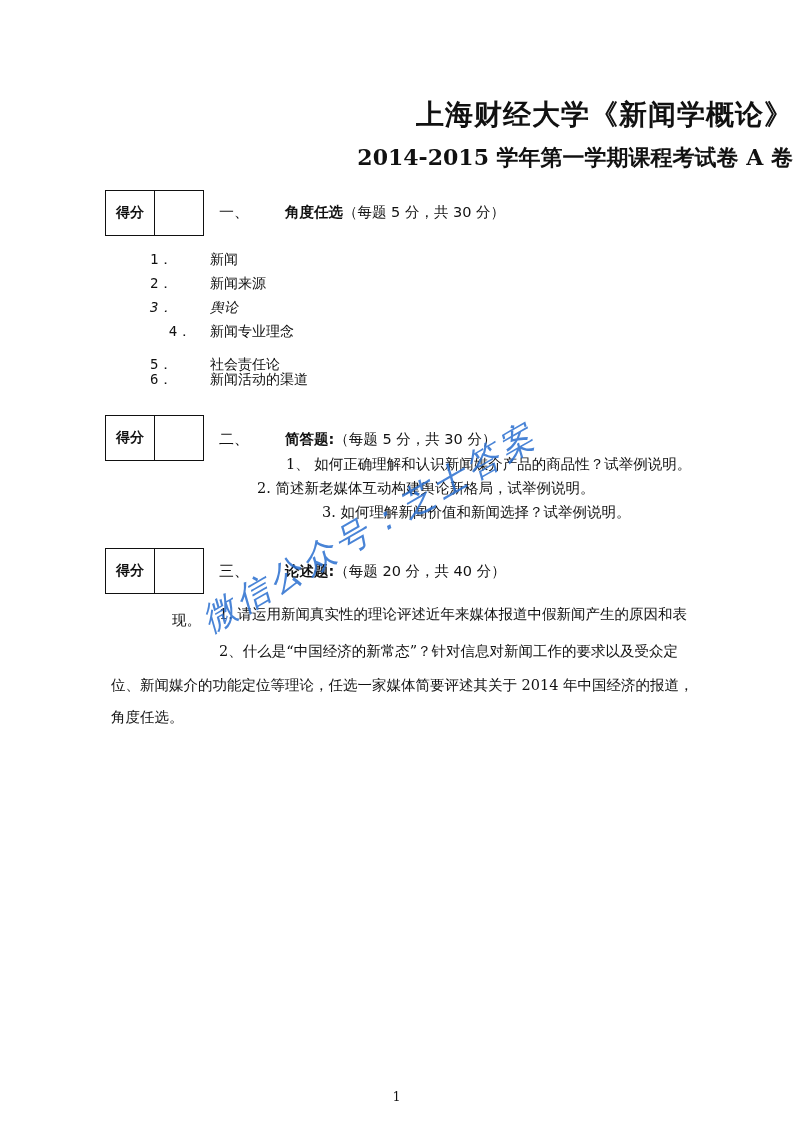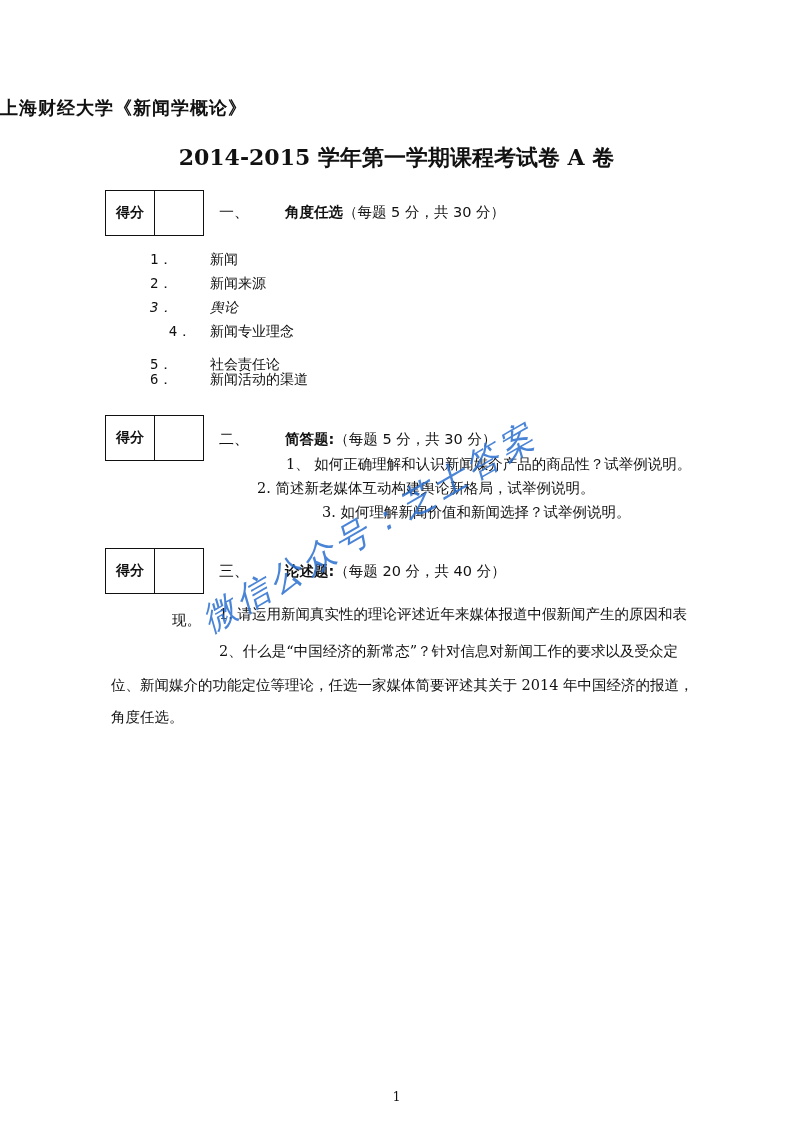--- a/index.html
+++ b/index.html
@@ -1,25 +1,25 @@
 <!DOCTYPE html>
 <html><head>
 <meta charset="utf-8">
 <style>
   html, body { margin: 0; padding: 0; background: #ffffff; }
   body {
     width: 793px; height: 1122px; position: relative; overflow: hidden;
     font-family: "DejaVu Serif", "Liberation Serif", serif; color: #111;
   }
   .title1 {
-    position: absolute; left: 0; width: 793px; top: 96px; text-align: left;
-    font-size: 18px; font-weight: bold; letter-spacing: 1px;
+    position: absolute; left: 0; width: 793px; top: 96px; text-align: right;
+    font-size: 28px; font-weight: bold; letter-spacing: 1px;
   }
   .title2 {
-    position: absolute; left: 0; width: 793px; top: 143px; text-align: center;
+    position: absolute; left: 0; width: 793px; top: 143px; text-align: right;
     font-size: 22px; font-weight: bold;
   }
   .scorebox {
     position: absolute; left: 105px; width: 99px; height: 46px;
     border: 1.5px solid #111; display: flex; box-sizing: border-box; gap: 16px;
   }
   .scorebox .lbl {
     width: 48px; border-right: 1.5px solid #111; display: flex;
     align-items: center; justify-content: center;
     font-family: "DejaVu Sans", sans-serif; font-size: 14px; font-weight: bold;

